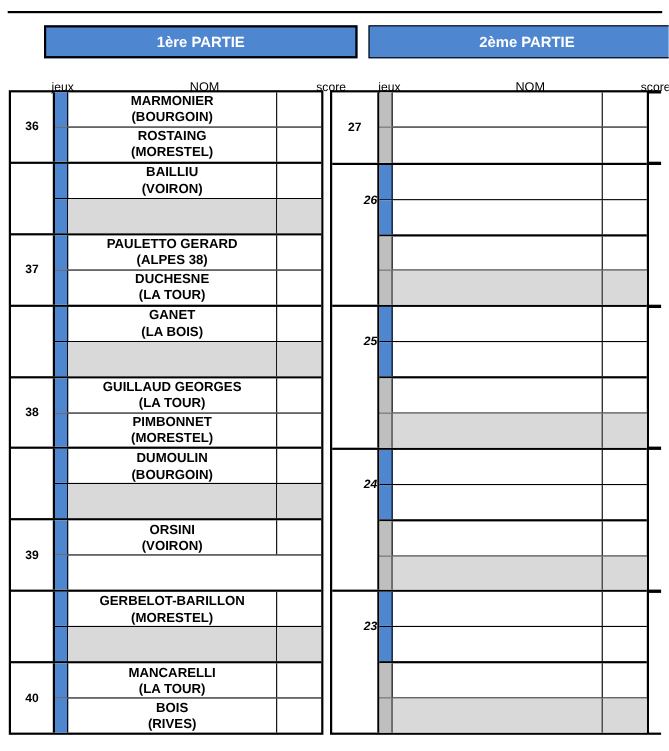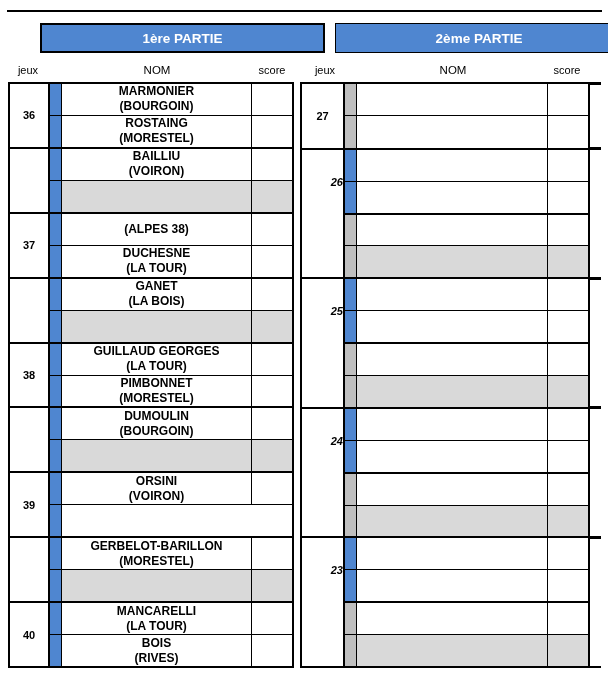--- a/index.html
+++ b/index.html
@@ -6,21 +6,21 @@
   .page{position:relative;width:608px;height:683px;background:#ffffff;
         font-family:"Liberation Sans",sans-serif;color:#000;overflow:hidden;}
   .top-rule{position:absolute;left:7px;top:10px;width:595px;height:2px;background:#000;}
 
   .hdr-bar{position:absolute;top:23px;height:30px;background:#4F86D0;
            display:flex;align-items:center;justify-content:center;
            color:#fff;font-weight:bold;font-size:13.5px;box-sizing:border-box;margin-left:32px;}
   .hdr-left{left:8px;width:285px;border:2.5px solid #000;}
   .hdr-right{left:303px;width:288px;border:1.5px solid #000;}
 
-  .colhead{position:absolute;top:64px;font-size:11px;transform:translateX(-50%);white-space:nowrap;}
+  .colhead{position:absolute;top:74px;font-size:11px;transform:translateX(-50%);white-space:nowrap;margin-left:29px;}
   .ch-ljeux{left:28px;}  .ch-lnom{left:157px;font-size:11.5px;}  .ch-lscore{left:272px;}
   .ch-rjeux{left:325px;} .ch-rnom{left:453px;font-size:11.5px;}  .ch-rscore{left:567px;}
 
   .table{position:absolute;top:82px;height:586px;border:2.5px solid #000;
          box-sizing:border-box;display:flex;flex-direction:column;}
   .left-table{left:8px;width:286px;}
   .right-table{left:300px;width:290px;}
 
   .block{display:flex;border-bottom:2.5px solid #000;min-height:0;}
   .block:last-child{border-bottom:none;}
@@ -114,20 +114,21 @@
         </div>
       </div>
     </div>
 
     <div class="block lblock">
       <div class="jeux">37</div>
       <div class="slots">
         <div class="slot bb1">
           <div class="bar blue"></div>
           <div class="nom">
+            <div>PAULETTO GERARD</div>
             <div>(ALPES 38)</div>
           </div>
           <div class="score"></div>
         </div>
         <div class="slot">
           <div class="bar blue"></div>
           <div class="nom">
             <div>DUCHESNE</div>
             <div>(LA TOUR)</div>
           </div>

